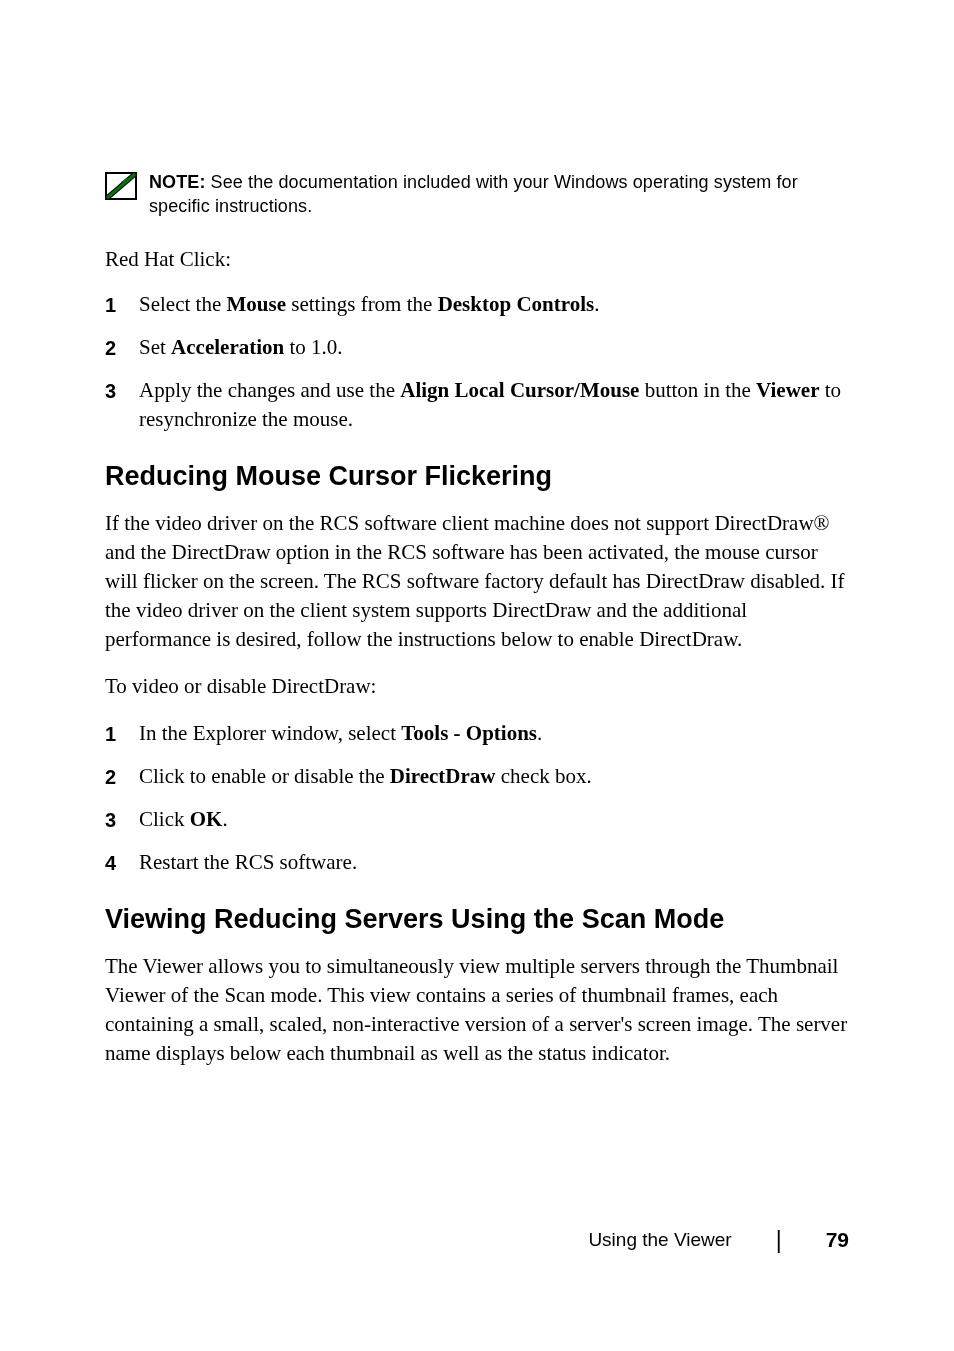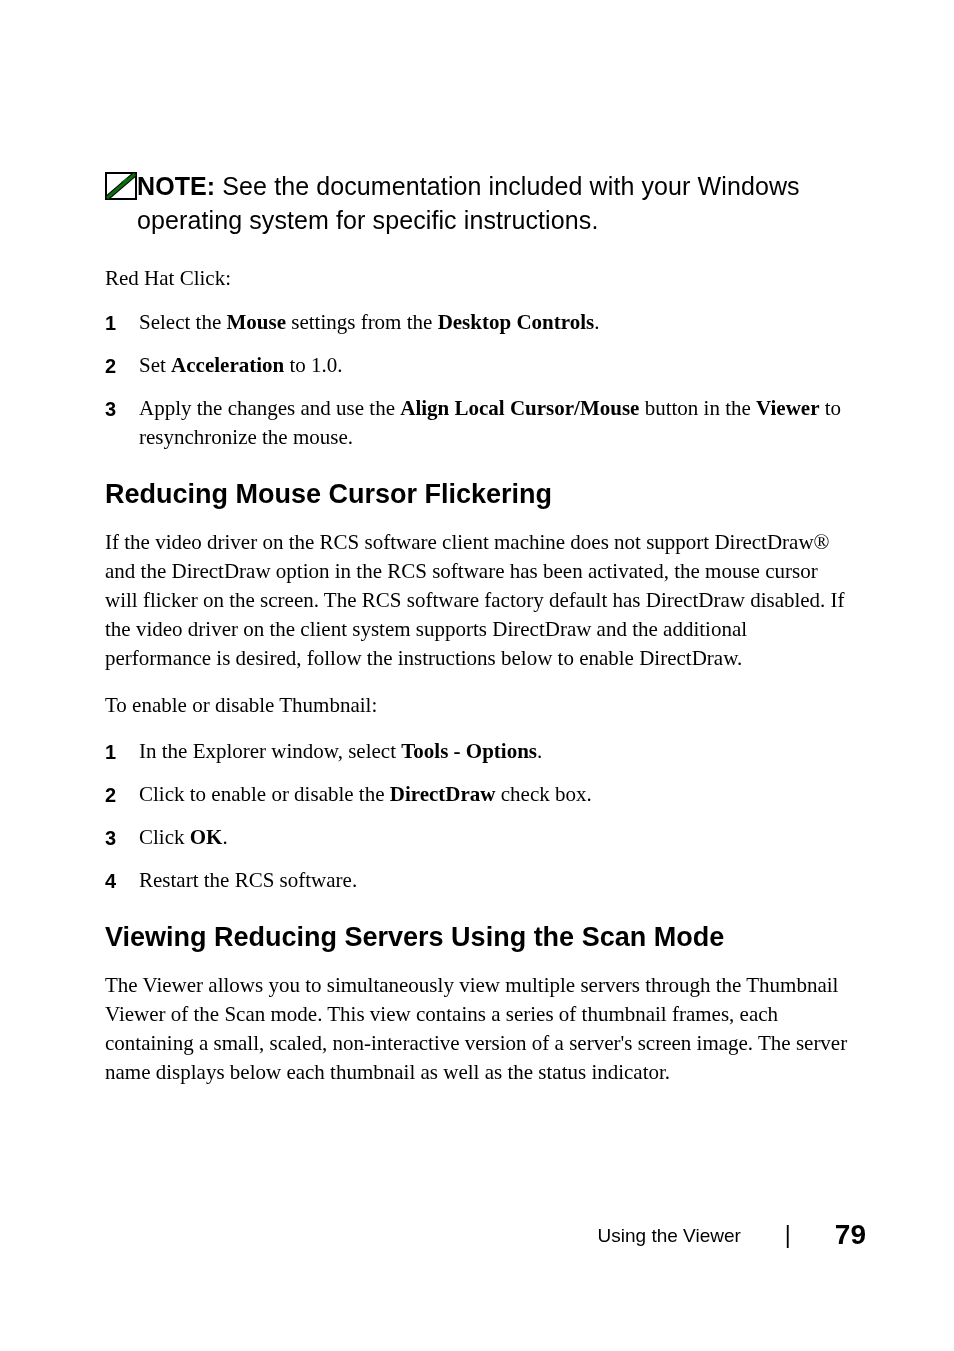--- a/index.html
+++ b/index.html
@@ -15,22 +15,23 @@
     box-sizing: border-box;
     padding: 170px 105px 0 105px;
     font-family: Georgia, "Times New Roman", serif;
     color: #000;
     font-size: 21px;
     line-height: 1.38;
   }
   .note-block {
     display: flex;
     align-items: flex-start;
+    gap: 12px;
     font-family: Arial, Helvetica, sans-serif;
-    font-size: 25px;
+    font-size: 18px;
     line-height: 1.35;
     margin-bottom: 26px;
     letter-spacing: 0.1px;
   }
   .note-icon {
     flex: 0 0 auto;
     width: 32px;
     height: 28px;
     margin-top: 2px;
   }
@@ -67,37 +68,37 @@
     font-size: 27px;
     margin: 16px 0 14px 0;
     letter-spacing: 0;
   }
   p.body {
     margin: 4px 0 18px 0;
   }
   b { font-weight: 700; }
   .footer {
     position: absolute;
-    right: 88px;
+    right: 105px;
     bottom: 96px;
     font-family: Arial, Helvetica, sans-serif;
     font-size: 19px;
     display: flex;
     align-items: center;
     gap: 44px;
     justify-content: center;
   }
   .footer .sep {
     color: #000;
     font-size: 23px;
     line-height: 1;
   }
   .footer .pn {
     font-weight: 700;
-    font-size: 28px;
+    font-size: 21px;
   }
 </style>
 </head>
 <body>
 
 <div class="page">
 
   <div class="note-block">
     <svg class="note-icon" viewBox="0 0 32 28">
       <rect x="0" y="0" width="32" height="28" fill="#000"></rect>
@@ -132,21 +133,21 @@
       <span class="txt">
         <span>Apply the changes and use the </span><b>Align Local Cursor/Mouse</b><span> button in the </span><b>Viewer</b><span> to resynchronize the mouse.</span>
       </span>
     </li>
   </ol>
 
   <h2 class="section">Reducing Mouse Cursor Flickering</h2>
 
   <p class="body">If the video driver on the RCS software client machine does not support DirectDraw® and the DirectDraw option in the RCS software has been activated, the mouse cursor will flicker on the screen. The RCS software factory default has DirectDraw disabled. If the video driver on the client system supports DirectDraw and the additional performance is desired, follow the instructions below to enable DirectDraw.</p>
 
-  <p class="body">To enable or disable Thumbnail:</p>
+  <p class="body">To video or disable DirectDraw:</p>
 
   <ol class="steps">
     <li>
       <span class="num">1</span>
       <span class="txt">
         <span>In the Explorer window, select </span><b>Tools - Options</b><span>.</span>
       </span>
     </li>
     <li>
       <span class="num">2</span>

